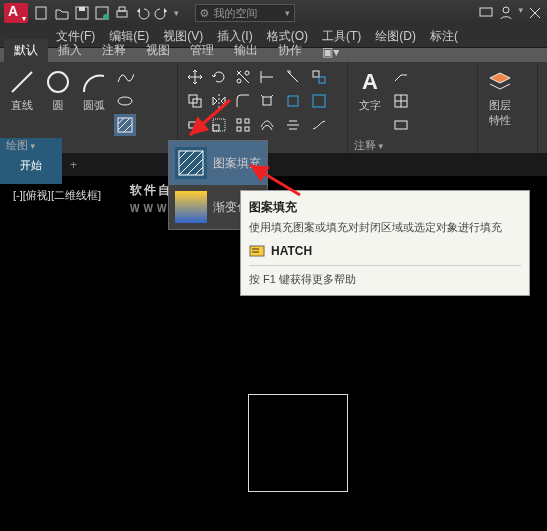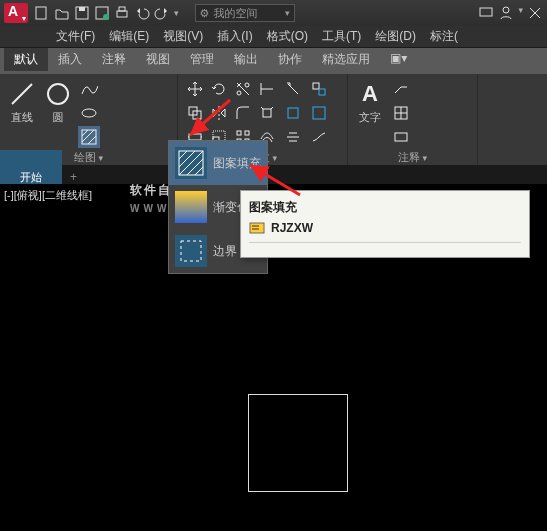--- a/index.html
+++ b/index.html
@@ -8,38 +8,38 @@
 .logo{width:24px;height:20px;background:#c41e3a;position:relative;border-radius:2px}
 .logo::before{content:"A";position:absolute;left:4px;top:0;font-size:14px;font-weight:bold;color:#fff}
 .ic{width:16px;height:16px;display:inline-block}
 .qat{display:flex;gap:4px;align-items:center}
 .qat .ic{cursor:pointer}
 .search{background:#2a2a2a;border:1px solid #555;height:18px;width:100px;padding:0 4px;display:flex;align-items:center;gap:4px;margin-left:10px}
 .search span{color:#999;font-size:11px}
 .titlebar-right{margin-left:auto;display:flex;gap:4px}
 .menubar{height:22px;background:#303030;border-bottom:1px solid #1a1a1a;display:flex;align-items:center;padding:0 50px 0 50px;gap:2px}
 .menubar div{padding:2px 6px;cursor:pointer;font-size:12px}
-.ribbontabs{height:26px;background:#5a5a5a;display:flex;align-items:flex-start;padding:0 4px}
+.ribbontabs{height:14px;background:#5a5a5a;display:flex;align-items:flex-end;padding:0 4px}
 .rtab{padding:3px 10px;cursor:pointer;font-size:12px}
 .rtab.active{background:#383838;color:#fff}
 .ribbon{height:92px;background:#383838;border-bottom:1px solid #1a1a1a;display:flex}
 .panel{border-right:1px solid #2a2a2a;padding:4px 6px 0 6px;display:flex;flex-direction:column;position:relative}
 .panel-body{flex:1;display:flex;gap:4px;align-items:flex-start}
-.panel-label{font-size:11px;text-align:center;padding:2px 0;color:#aaa;cursor:pointer}
+.panel-label{font-size:11px;padding:2px 0;color:#aaa;cursor:pointer}
 .panel-label::after{content:" ▾";font-size:9px}
 .bigbtn{display:flex;flex-direction:column;align-items:center;gap:2px;padding:2px;cursor:pointer;min-width:32px}
 .bigbtn .bi{width:28px;height:28px;display:flex;align-items:center;justify-content:center}
 .bigbtn .lbl{font-size:11px;text-align:center}
 .smallgrid{display:grid;grid-template-columns:repeat(4,22px);grid-auto-rows:22px;gap:2px}
 .sbtn{width:22px;height:22px;display:flex;align-items:center;justify-content:center;cursor:pointer}
 .doctab{height:22px;background:#1a1a1a;display:flex;align-items:center}
 .doctab .tab{background:#2a5a7a;padding:20px 20px;color:#fff;font-size:11px}
 .doctab .plus{padding:3px 8px;cursor:pointer;color:#888}
 .canvas{position:absolute;top:184px;left:0;right:0;bottom:0;background:#000}
-.viewlabel{position:absolute;top:4px;left:4px;color:#ddd;font-size:11px}
+.viewlabel{position:absolute;top:4px;left:13px;color:#ddd;font-size:11px}
 .rect{position:absolute;left:248px;top:210px;width:100px;height:98px;border:1px solid #ddd}
 .dropdown{position:absolute;left:168px;top:140px;background:#404040;border:1px solid #666;width:100px;z-index:5}
 .dd-item{display:flex;align-items:center;gap:6px;padding:6px;cursor:pointer;position:relative}
 .dd-item.hl{background:#4a6a8a}
 .dd-ic{width:32px;height:32px;background:#2a5a7a;display:flex;align-items:center;justify-content:center}
 .tooltip{position:absolute;left:240px;top:190px;background:#f5f5f0;border:1px solid #999;width:290px;z-index:10;color:#333;padding:8px;box-shadow:2px 2px 6px rgba(0,0,0,0.4)}
 .tooltip .tt-title{font-weight:bold;color:#222;margin-bottom:4px}
 .tooltip .tt-desc{color:#444;margin-bottom:8px;font-size:11px}
 .tooltip .tt-cmd{display:flex;align-items:center;gap:6px;margin-bottom:6px}
 .tooltip .tt-cmd b{color:#222}
@@ -139,21 +139,20 @@
 </div>
 
 <div class="ribbontabs">
   <div class="rtab active">默认</div>
   <div class="rtab">插入</div>
   <div class="rtab">注释</div>
   <div class="rtab">视图</div>
   <div class="rtab">管理</div>
   <div class="rtab">输出</div>
   <div class="rtab">协作</div>
-  <div class="rtab">精选应用</div>
   <div class="rtab">▣▾</div>
 </div>
 
 <div class="ribbon">
 
   <div class="panel" style="width:178px">
     <div class="panel-body">
       <div class="bigbtn">
         <div class="bi">
             <svg width="28" height="28">
@@ -163,20 +162,28 @@
         <div class="lbl">直线</div>
       </div>
       <div class="bigbtn">
         <div class="bi">
             <svg width="28" height="28">
               <circle cx="14" cy="14" r="10" fill="none" stroke="#eee" stroke-width="2"></circle>
             </svg>
           </div>
         <div class="lbl">圆</div>
       </div>
+      <div class="bigbtn">
+        <div class="bi">
+            <svg width="28" height="28">
+              <path d="M4 24 A16 16 0 0 1 24 8" fill="none" stroke="#eee" stroke-width="2"></path>
+            </svg>
+          </div>
+        <div class="lbl">圆弧</div>
+      </div>
       <div style="display:flex;flex-direction:column;gap:2px">
         <div class="sbtn">
             <svg width="18" height="18">
               <path d="M2 14 Q6 2 10 10 T18 6" fill="none" stroke="#eee"></path>
             </svg>
           </div>
         <div class="sbtn">
             <svg width="18" height="18">
               <ellipse cx="9" cy="9" rx="7" ry="4" fill="none" stroke="#eee"></ellipse>
             </svg>
@@ -335,20 +342,34 @@
         <div class="sbtn">
             <svg width="16" height="16">
               <rect x="2" y="4" width="12" height="8" fill="none" stroke="#eee"></rect>
             </svg>
           </div>
       </div>
     </div>
     <div class="panel-label">注释</div>
   </div>
 
+  <div class="panel" style="width:60px">
+    <div class="panel-body">
+      <div class="bigbtn">
+        <div class="bi">
+            <svg width="28" height="28">
+              <path d="M4 10l10-5 10 5-10 5z" fill="#e84" stroke="#eee"></path>
+              <path d="M4 16l10 5 10-5" fill="none" stroke="#eee"></path>
+            </svg>
+          </div>
+        <div class="lbl" style="white-space:pre-line">图层
+特性</div>
+      </div>
+    </div>
+  </div>
 </div>
 
 <div class="doctab">
   <div class="tab">开始</div>
   <div class="plus">+</div>
 </div>
 
 <div class="canvas">
   <div class="viewlabel">[-][俯视][二维线框]</div>
   <div class="rect"></div>
@@ -365,43 +386,37 @@
           <line x1="10" y1="26" x2="26" y2="10" stroke="#fff"></line>
           <line x1="18" y1="26" x2="26" y2="18" stroke="#fff"></line>
         </svg>
       </div>
     <span>图案填充</span>
   </div>
   <div class="dd-item">
     <div class="dd-ic" style="background:linear-gradient(#fc3,#36c)"></div>
     <span>渐变色</span>
   </div>
-  <div class="dd-item">
-    <div class="dd-ic">
-        <svg width="28" height="28">
-          <rect x="4" y="4" width="20" height="20" fill="none" stroke="#fff" stroke-dasharray="3"></rect>
-        </svg>
-      </div>
-    <span>边界</span>
-  </div>
 </div>
 
 <div class="tooltip">
   <div class="tt-title">图案填充</div>
+  <div class="tt-desc">使用填充图案或填充对封闭区域或选定对象进行填充</div>
   <div class="tt-cmd">
     <span>
         <svg width="16" height="16">
           <rect x="1" y="3" width="14" height="10" fill="#fc3" stroke="#666"></rect>
           <line x1="3" y1="6" x2="10" y2="6" stroke="#333"></line>
           <line x1="3" y1="9" x2="10" y2="9" stroke="#333"></line>
         </svg>
       </span>
-    <b>RJZXW</b>
+    <b>HATCH</b>
   </div>
   <hr>
+  <div class="tt-help">按 F1 键获得更多帮助</div>
 </div>
 
 <svg class="arrow1" width="60" height="60">
     <defs>
       <marker id="ah1" markerWidth="8" markerHeight="8" refX="6" refY="3" orient="auto">
         <path d="M0 0L6 3L0 6z" fill="#e22"></path>
       </marker>
     </defs>
     <line x1="50" y1="5" x2="10" y2="40" stroke="#e22" stroke-width="3" marker-end="url(#ah1)"></line>
   </svg>

